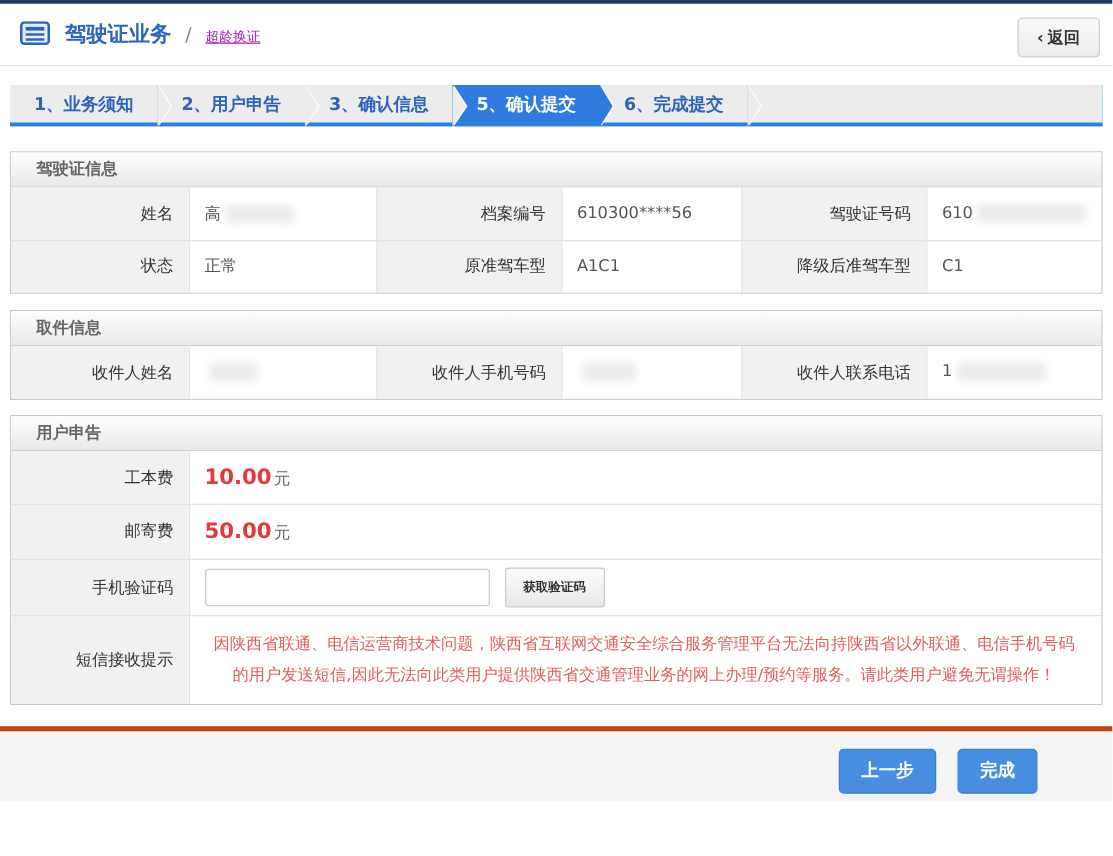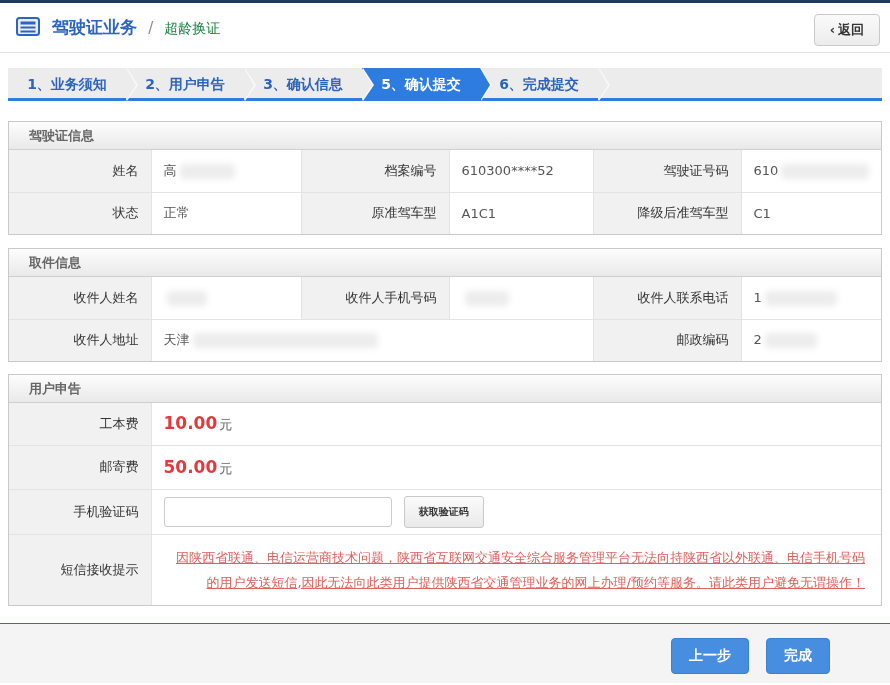--- a/index.html
+++ b/index.html
@@ -6,21 +6,21 @@
   html,body { width: 890px; height: 685px; overflow: hidden; background: #fff;
     font-family: "DejaVu Sans", "Liberation Sans", sans-serif; }
   .topbar { height: 3px; background: #1f3a60; }
 
   
   .header { position: relative; height: 50px; border-bottom: 1px solid #e2e2e2;
     padding: 13px 0 0 16px; }
   .crumb-icon { display: inline-block; vertical-align: -3px; margin-right: 7px; }
   .crumb-title { color: #2b65c0; font-size: 17px; font-weight: bold; }
   .crumb-sep { color: #888; font-size: 15px; margin: 0 6px; }
-  .crumb-sub { color: #15803d; font-size: 14px; }
+  .crumb-sub { color: #a21caf; font-size: 11px; text-decoration: underline; }
   .back-btn { position: absolute; right: 10px; top: 11px; padding: 6px 15px;
     background: linear-gradient(#fafafa,#ececec); border: 1px solid #c9c9c9;
     border-radius: 4px; font-size: 13px; color: #333; cursor: pointer;
     font-family: inherit; font-weight: bold; }
   .back-btn .chev { font-weight: bold; margin-right: 3px; }
 
   
   .stepper { display: flex; margin: 15px 8px 0 8px; height: 33px;
     background: #0ea5e9; border-bottom: 3px solid #2e7ce0; }
   .step { position: relative; flex: 0 0 118px; line-height: 33px; text-align: center;
@@ -55,25 +55,25 @@
   .row-fee1 td { height: 42px; } .row-fee2 td { height: 44px; }
   .row-sms td { height: 45px; }
   .sms-input { width: 228px; height: 30px; border: 1px solid #ccc; border-radius: 3px;
     padding: 0 8px; font-size: 13px; vertical-align: middle; font-family: inherit; }
   .get-code-btn { height: 32px; margin-left: 8px; padding: 0 14px; vertical-align: middle;
     background: linear-gradient(#fbfbfb,#e9e9e9); border: 1px solid #c9c9c9;
     border-radius: 3px; font-size: 10px; color: #333; font-weight: bold;
     cursor: pointer; font-family: inherit; }
   .row-notice td { height: 70px; }
   .notice-text { display: block; padding: 10px 16px 10px 14px; color: #df605d;
-    font-size: 13px; line-height: 1.95; text-align: right; text-decoration: underline; }
+    font-size: 13px; line-height: 1.95; text-align: center; }
 
   
   .footer { margin-top: 17px; height: 60px; background: #f4f4f4;
-    border-top: 1px solid #c2410c; text-align: right; padding: 14px 60px 0 0; }
+    border-top: 4px solid #c2410c; text-align: right; padding: 14px 60px 0 0; }
   .btn-blue { display: inline-block; margin-left: 12px; padding: 8px 17px;
     background: #478ee0; border: 1px solid #3c80d2; border-radius: 4px;
     color: #fff; font-size: 14px; font-weight: bold; cursor: pointer;
     font-family: inherit; }
 </style>
 </head>
 <body>
 
 <div class="topbar"></div>
 
@@ -110,21 +110,21 @@
         <col style="width:148px">
         <col style="width:144px">
         <col style="width:148px">
         <col>
       </colgroup>
     <tbody>
         <tr>
       <td class="lbl">姓名</td>
       <td class="val"><span>高</span><span class="blob" style="width:55px"></span></td>
       <td class="lbl">档案编号</td>
-      <td class="val">610300****52</td>
+      <td class="val">610300****56</td>
       <td class="lbl">驾驶证号码</td>
       <td class="val"><span>610</span><span class="blob" style="width:88px"></span></td>
     </tr>
     <tr>
       <td class="lbl">状态</td>
       <td class="val">正常</td>
       <td class="lbl">原准驾车型</td>
       <td class="val">A1C1</td>
       <td class="lbl">降级后准驾车型</td>
       <td class="val">C1</td>
@@ -145,26 +145,20 @@
         <col>
       </colgroup>
     <tbody>
         <tr>
       <td class="lbl">收件人姓名</td>
       <td class="val"><span></span><span class="blob" style="width:40px"></span></td>
       <td class="lbl">收件人手机号码</td>
       <td class="val"><span></span><span class="blob" style="width:44px"></span></td>
       <td class="lbl">收件人联系电话</td>
       <td class="val"><span>1</span><span class="blob" style="width:72px"></span></td>
-    </tr>
-    <tr>
-      <td class="lbl">收件人地址</td>
-      <td class="val" colspan="3"><span>天津</span><span class="blob" style="width:185px"></span></td>
-      <td class="lbl">邮政编码</td>
-      <td class="val"><span>2</span><span class="blob" style="width:52px"></span></td>
     </tr>
   </tbody>
     </table>
 </div>
 
 <div class="section sec3">
   <div class="sec-header">用户申告</div>
   <table>
     <colgroup>
         <col style="width:142px">

